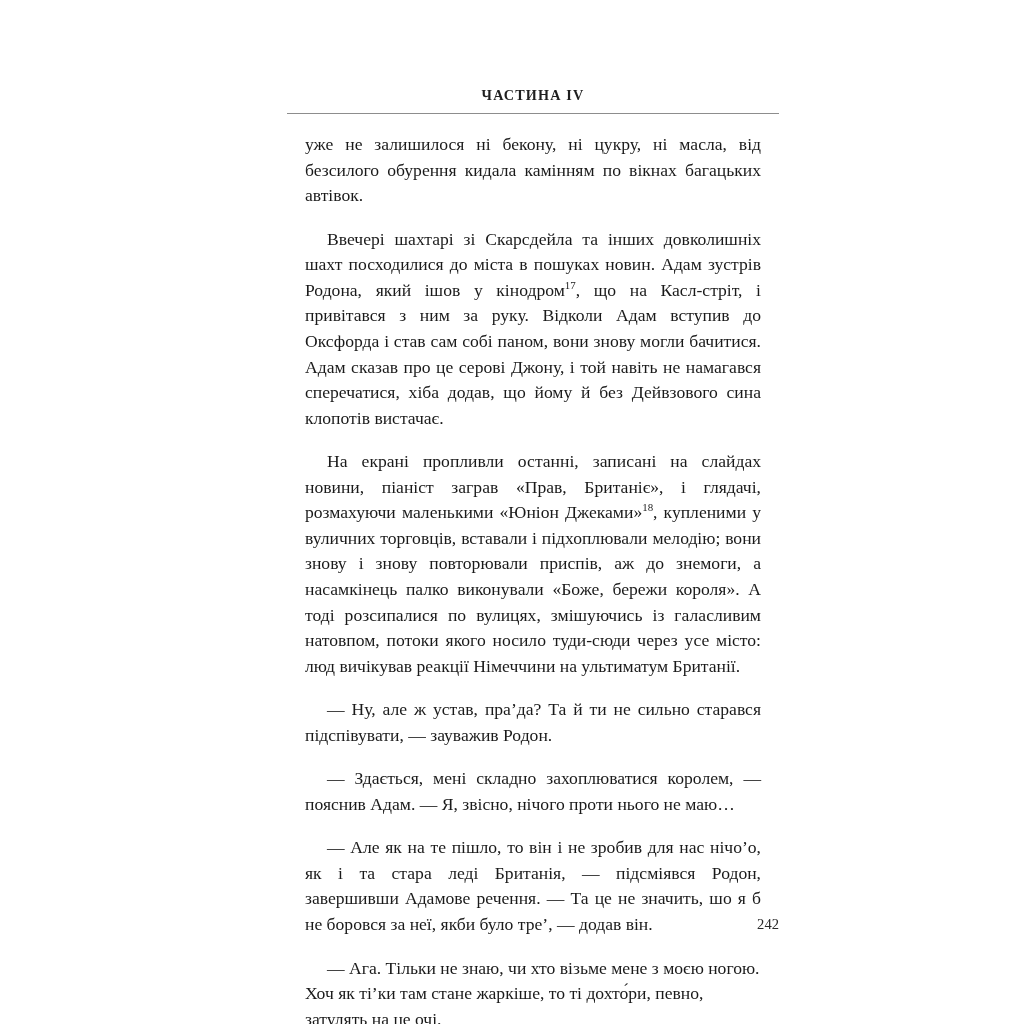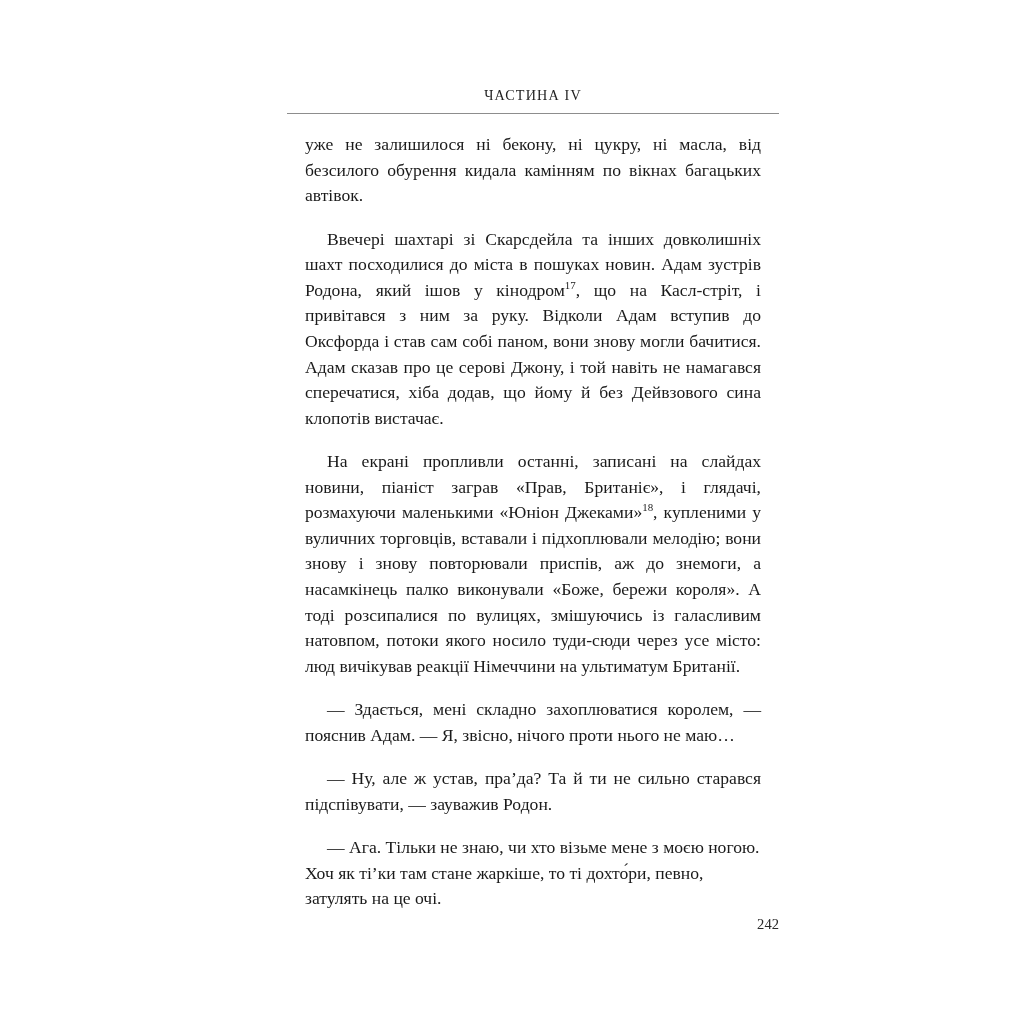--- a/index.html
+++ b/index.html
@@ -23,21 +23,21 @@
     top: 88px;
     width: 492px;
   }
   .running-head {
     text-align: center;
     font-size: 14.2px;
     letter-spacing: 1.15px;
     color: #1f1f1f;
     line-height: 1;
     padding-bottom: 0;
-    font-weight: 400;
+    font-weight: 700;
   }
   .head-rule {
     margin-top: 11px;
     height: 1px;
     background: #8d8d8d;
     width: 100%;
   }
   .body-text {
     margin-top: 15px;
     font-size: 17.6px;
@@ -79,21 +79,22 @@
   <div class="content">
 
     <div class="running-head">ЧАСТИНА IV</div>
 
     <div class="head-rule"></div>
 
     <div class="body-text">
         <p class="no-indent">уже не залишилося ні бекону, ні цукру, ні масла, від безсилого обурення кидала камінням по вікнах багацьких автівок.</p>
         <p>Ввечері шахтарі зі Скарсдейла та інших довколишніх шахт посходилися до міста в пошуках новин. Адам зустрів Родона, який ішов у кінодром<sup>17</sup>, що на Касл-стріт, і привітався з ним за руку. Відколи Адам вступив до Оксфорда і став сам собі паном, вони знову могли бачитися. Адам сказав про це серові Джону, і той навіть не намагався сперечатися, хіба додав, що йому й без Дейвзового сина клопотів вистачає.</p>
         <p>На екрані пропливли останні, записані на слайдах новини, піаніст заграв «Прав, Британіє», і глядачі, розмахуючи маленькими «Юніон Джеками»<sup>18</sup>, купленими у вуличних торговців, вставали і підхоплювали мелодію; вони знову і знову повторювали приспів, аж до знемоги, а насамкінець палко виконували «Боже, бережи короля». А тоді розсипалися по вулицях, змішуючись із галасливим натовпом, потоки якого носило туди-сюди через усе місто: люд вичікував реакції Німеччини на ультиматум Британії.</p>
+        <p>— Ну, але ж устав, пра’да? Та й ти не сильно старався підспівувати, — зауважив Родон.</p>
         <p>— Здається, мені складно захоплюватися королем, — пояснив Адам. — Я, звісно, нічого проти нього не маю…</p>
-        <p>— Ну, але ж устав, пра’да? Та й ти не сильно старався підспівувати, — зауважив Родон.</p>
+        <p>— Але як на те пішло, то він і не зробив для нас нічо’о, як і та стара леді Британія, — підсміявся Родон, завершивши Адамове речення. — Та це не значить, шо я б не боровся за неї, якби було тре’, — додав він.</p>
         <p>— Ага. Тільки не знаю, чи хто візьме мене з моєю ногою. Хоч як ті’ки там стане жаркіше, то ті дохто́ри, певно, затулять на це очі.</p>
       </div>
 
   </div>
 
   <div class="folio">242</div>
 </div>
 
 </body></html>

